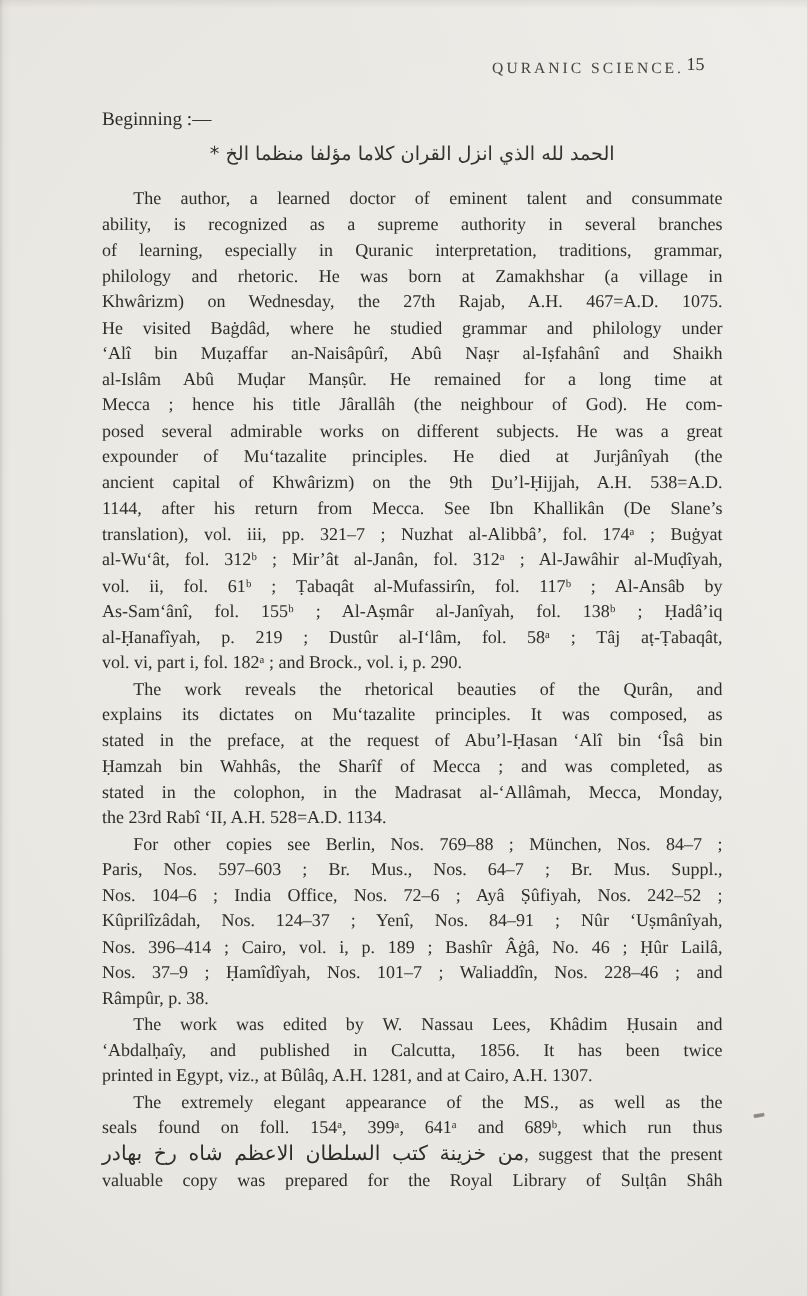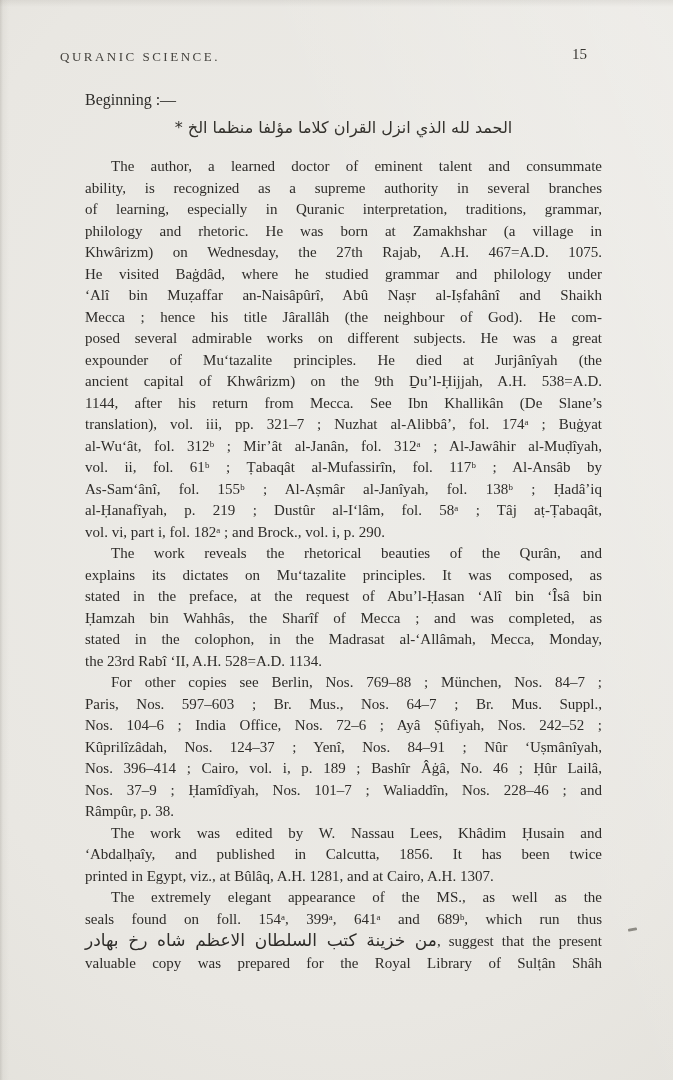--- a/index.html
+++ b/index.html
@@ -11,21 +11,21 @@
     color: #2e2c29;
     font-family: "Liberation Serif", "DejaVu Serif", "DejaVu Sans", serif;
     background:
       linear-gradient(90deg, rgba(105,100,90,0.20) 0px, rgba(105,100,90,0.05) 3px, rgba(105,100,90,0) 9px),
       linear-gradient(180deg, rgba(105,100,90,0.10) 0px, rgba(105,100,90,0) 7px),
       linear-gradient(250deg, rgba(255,255,255,0.25) 0%, rgba(255,255,255,0) 40%),
       radial-gradient(ellipse 120% 95% at 52% 42%, #edece8 0%, #e9e7e2 55%, #dfddd6 100%);
   }
   .running-head {
     position: absolute; top: 49px; left: 60px; width: 510px;
-    text-align: left; font-size: 13px; letter-spacing: 2.5px;
+    text-align: right; font-size: 13px; letter-spacing: 2.5px;
     color: #45433e;
   }
   .page-number {
     position: absolute; top: 46px; right: 86px;
     font-size: 15px; color: #3a3833;
   }
   .beginning {
     position: absolute; top: 91px; left: 85px;
     font-size: 16px;
   }
@@ -62,20 +62,21 @@
   <div class="arabic-opening" dir="rtl">الحمد لله الذي انزل القران كلاما مؤلفا منظما الخ *</div>
 
   <div class="body-text">
       <div class="line indent">The author, a learned doctor of eminent talent and consummate</div>
       <div class="line">ability, is recognized as a supreme authority in several branches</div>
       <div class="line">of learning, especially in Quranic interpretation, traditions, grammar,</div>
       <div class="line">philology and rhetoric. He was born at Zamakhshar (a village in</div>
       <div class="line">Khwârizm) on Wednesday, the 27th Rajab, A.H. 467=A.D. 1075.</div>
       <div class="line">He visited Baġdâd, where he studied grammar and philology under</div>
       <div class="line">‘Alî bin Muẓaffar an-Naisâpûrî, Abû Naṣr al-Iṣfahânî and Shaikh</div>
+      <div class="line">al-Islâm Abû Muḍar Manṣûr. He remained for a long time at</div>
       <div class="line">Mecca ; hence his title Jârallâh (the neighbour of God). He com-</div>
       <div class="line">posed several admirable works on different subjects. He was a great</div>
       <div class="line">expounder of Mu‘tazalite principles. He died at Jurjânîyah (the</div>
       <div class="line">ancient capital of Khwârizm) on the 9th Ḏu’l-Ḥijjah, A.H. 538=A.D.</div>
       <div class="line">1144, after his return from Mecca. See Ibn Khallikân (De Slane’s</div>
       <div class="line">translation), vol. iii, pp. 321–7 ; Nuzhat al-Alibbâ’, fol. 174ᵃ ; Buġyat</div>
       <div class="line">al-Wu‘ât, fol. 312ᵇ ; Mir’ât al-Janân, fol. 312ᵃ ; Al-Jawâhir al-Muḍîyah,</div>
       <div class="line">vol. ii, fol. 61ᵇ ; Ṭabaqât al-Mufassirîn, fol. 117ᵇ ; Al-Ansâb by</div>
       <div class="line">As-Sam‘ânî, fol. 155ᵇ ; Al-Aṣmâr al-Janîyah, fol. 138ᵇ ; Ḥadâ’iq</div>
       <div class="line">al-Ḥanafîyah, p. 219 ; Dustûr al-I‘lâm, fol. 58ᵃ ; Tâj aṭ-Ṭabaqât,</div>

